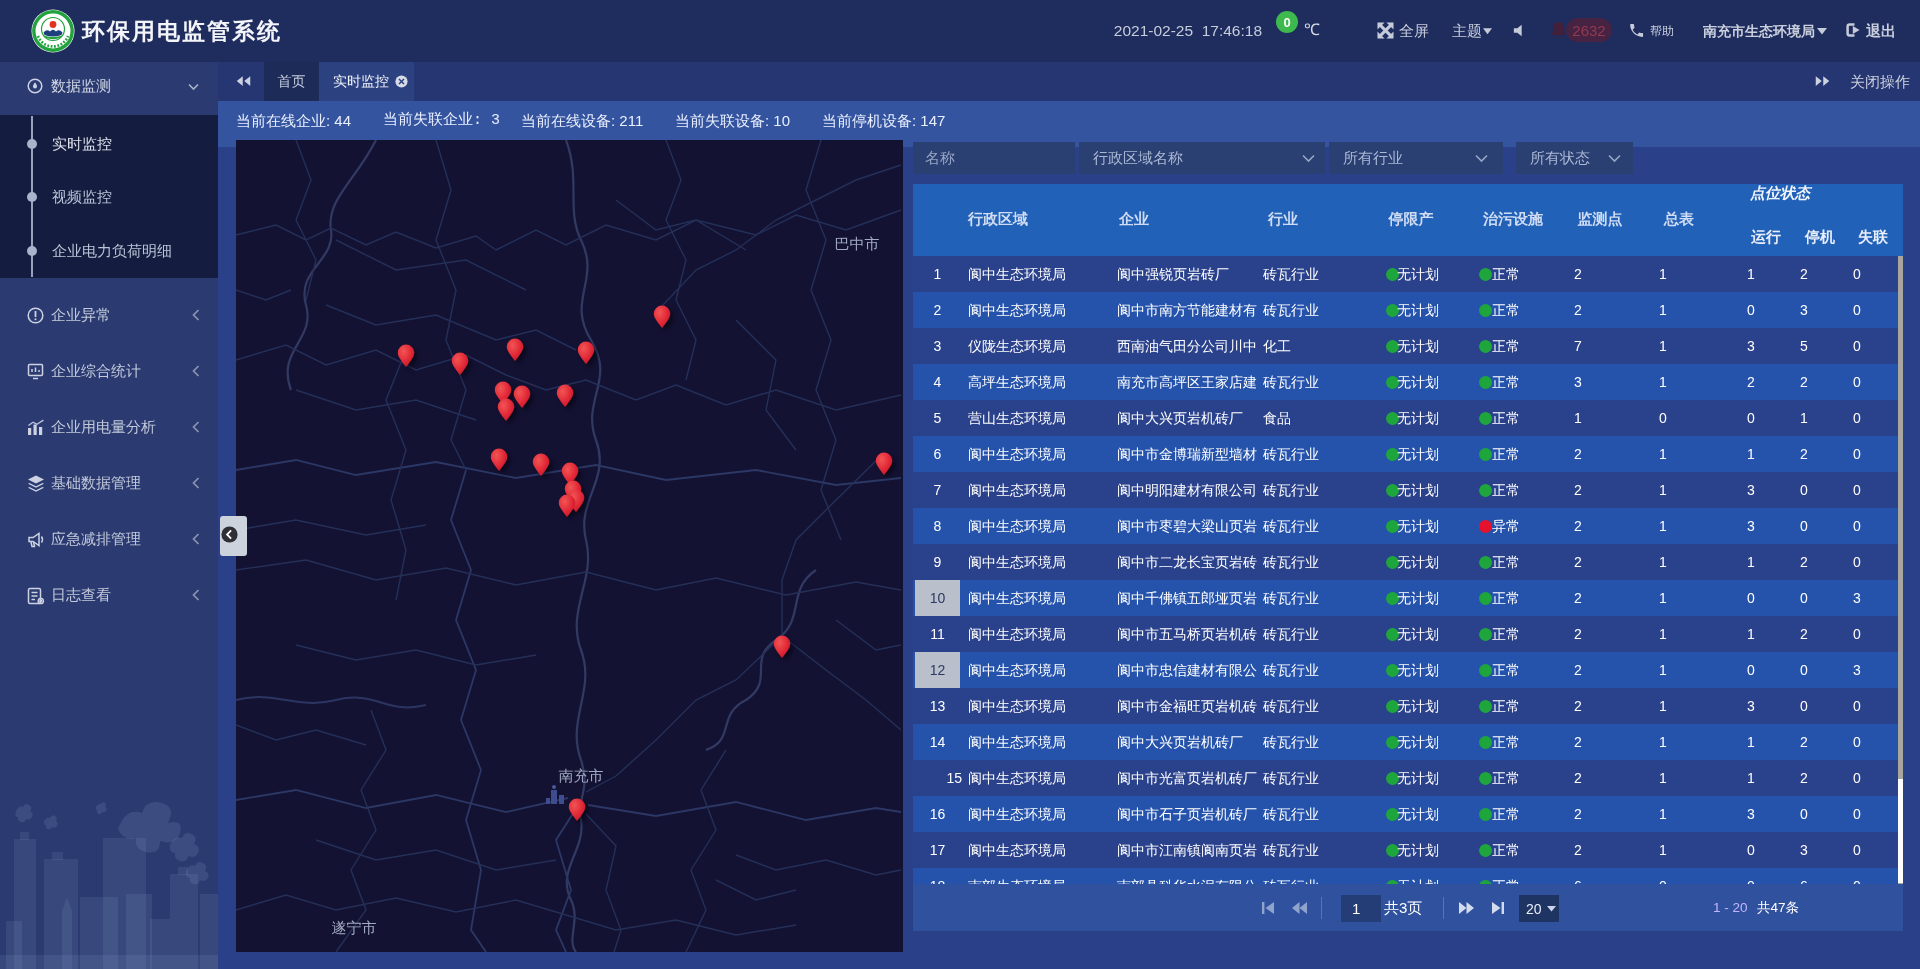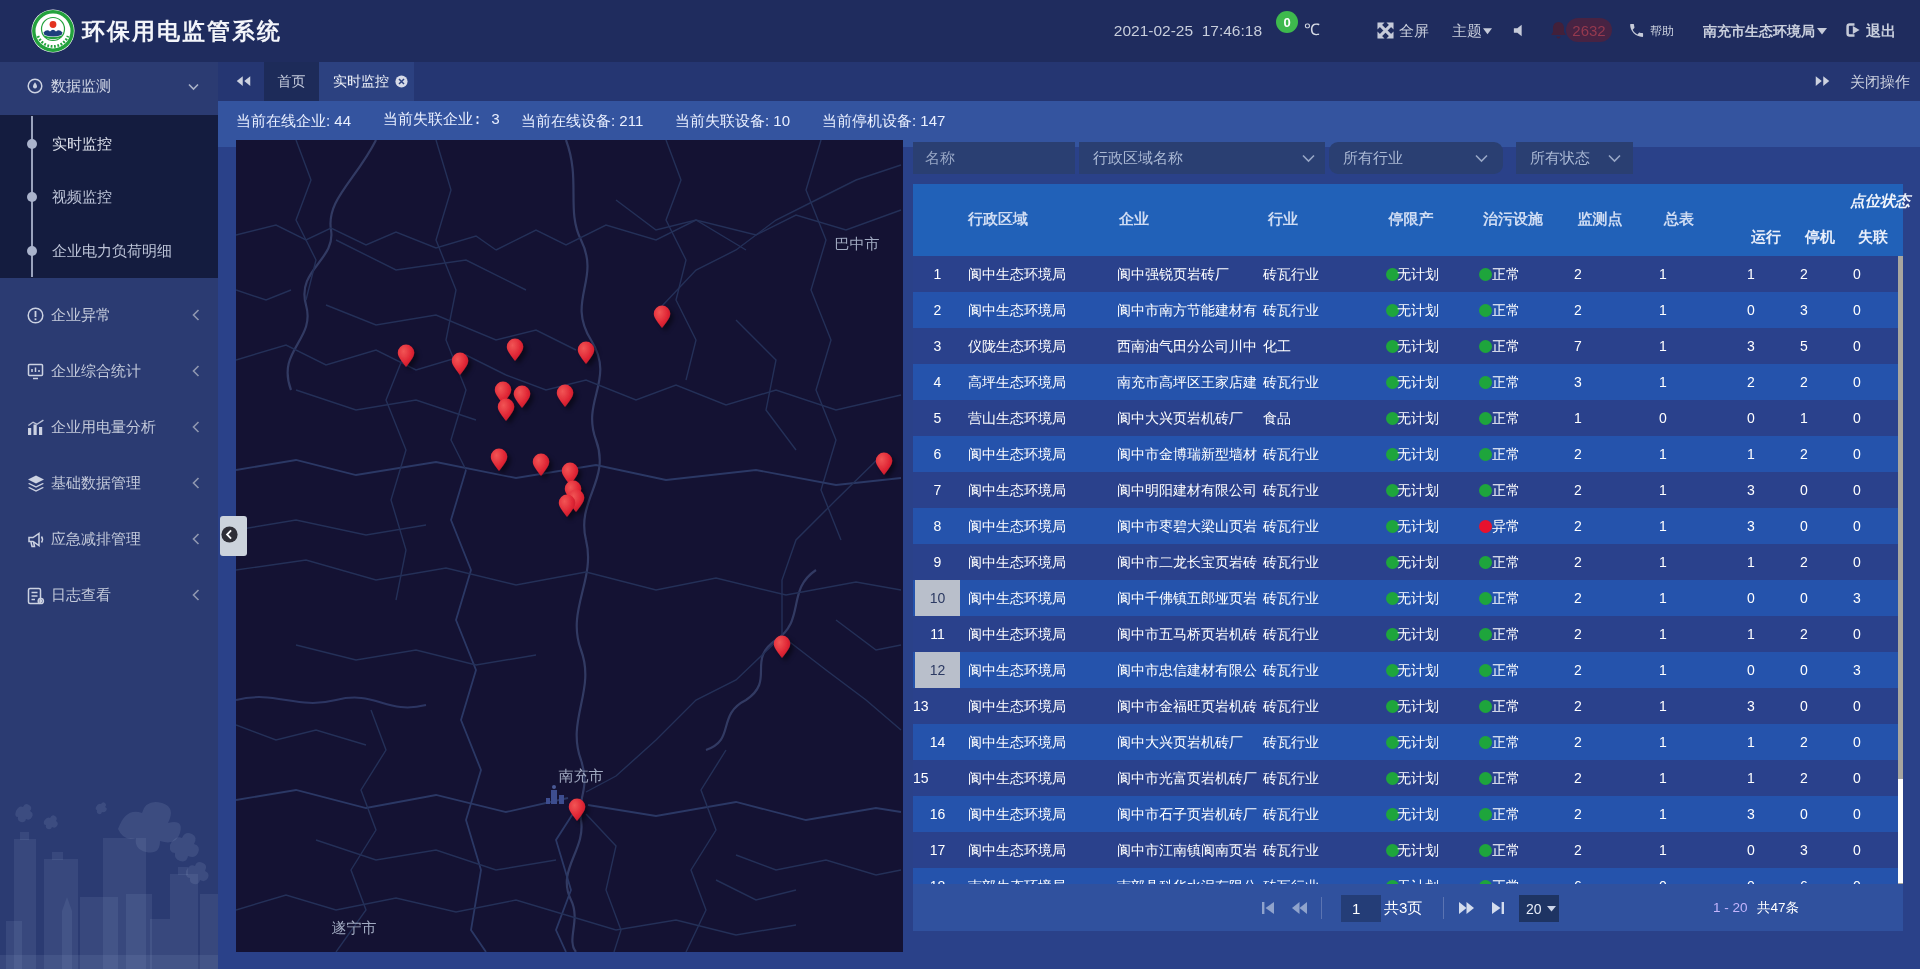--- a/index.html
+++ b/index.html
@@ -264,37 +264,37 @@
 <div class="a" style="left:220px;top:516px;width:27px;height:40px;background:#ccd3dc;border-radius:3px;"></div>
 <svg class="a" style="left:221px;top:526px;" width="17" height="17" viewBox="0 0 21 21">
     <circle cx="10.5" cy="10.5" r="10" fill="#2e2e36"></circle>
     <path d="M12.5 5.5 L7.5 10.5 L12.5 15.5" stroke="#fff" stroke-width="2.2" fill="none"></path>
   </svg>
 <div class="a cl" style="left:913px;top:142px;width:162px;height:32px;background:#2a3f72;color:#97a6c5;font-size:15px;padding-left:12px;">名称</div>
 <div class="a cl" style="left:1079px;top:142px;width:246px;height:32px;background:#2a3f72;color:#aab8d4;font-size:15px;padding-left:14px;">行政区域名称</div>
 <svg class="a" style="left:1302px;top:154px;" width="13" height="9" viewBox="0 0 13 9" fill="none" stroke="#98a7c6" stroke-width="1.6">
     <path d="M1 1.5 L6.5 7 L12 1.5"></path>
   </svg>
-<div class="a cl" style="left:1329px;top:142px;width:174px;height:32px;background:#2a3f72;color:#aab8d4;font-size:15px;padding-left:14px;border-radius:9px;">所有行业</div>
+<div class="a cl" style="left:1329px;top:142px;width:174px;height:32px;background:#2a3f72;color:#aab8d4;font-size:15px;padding-left:14px;">所有行业</div>
 <svg class="a" style="left:1475px;top:154px;" width="13" height="9" viewBox="0 0 13 9" fill="none" stroke="#98a7c6" stroke-width="1.6">
     <path d="M1 1.5 L6.5 7 L12 1.5"></path>
   </svg>
 <div class="a cl" style="left:1516px;top:142px;width:117px;height:32px;background:#2a3f72;color:#aab8d4;font-size:15px;padding-left:14px;">所有状态</div>
 <svg class="a" style="left:1608px;top:154px;" width="13" height="9" viewBox="0 0 13 9" fill="none" stroke="#98a7c6" stroke-width="1.6">
     <path d="M1 1.5 L6.5 7 L12 1.5"></path>
   </svg>
 <div class="a" style="left:913px;top:184px;width:990px;height:72px;background:#2161b8;">
 <div class="a" style="left:5px;top:26px;width:160px;text-align:center;color:#cfdcf3;font-size:15px;font-weight:bold;">行政区域</div>
 <div class="a" style="left:141px;top:26px;width:160px;text-align:center;color:#cfdcf3;font-size:15px;font-weight:bold;">企业</div>
 <div class="a" style="left:290px;top:26px;width:160px;text-align:center;color:#cfdcf3;font-size:15px;font-weight:bold;">行业</div>
 <div class="a" style="left:418px;top:26px;width:160px;text-align:center;color:#cfdcf3;font-size:15px;font-weight:bold;">停限产</div>
 <div class="a" style="left:520px;top:26px;width:160px;text-align:center;color:#cfdcf3;font-size:15px;font-weight:bold;">治污设施</div>
 <div class="a" style="left:607px;top:26px;width:160px;text-align:center;color:#cfdcf3;font-size:15px;font-weight:bold;">监测点</div>
 <div class="a" style="left:686px;top:26px;width:160px;text-align:center;color:#cfdcf3;font-size:15px;font-weight:bold;">总表</div>
-<div class="a" style="left:837px;top:8px;width:160px;text-align:right;color:#f0f4fb;font-size:15px;font-weight:bold;font-style:italic;">点位状态</div>
+<div class="a" style="left:837px;top:0;width:160px;text-align:left;color:#f0f4fb;font-size:15px;font-weight:bold;font-style:italic;">点位状态</div>
 <div class="a" style="left:803px;top:44px;width:100px;text-align:center;color:#e8eefa;font-size:15px;font-weight:bold;">运行</div>
 <div class="a" style="left:857px;top:44px;width:100px;text-align:center;color:#e8eefa;font-size:15px;font-weight:bold;">停机</div>
 <div class="a" style="left:910px;top:44px;width:100px;text-align:center;color:#e8eefa;font-size:15px;font-weight:bold;">失联</div>
 </div>
 <div class="a" style="left:913px;top:256px;width:990px;height:628px;overflow:hidden;">
 <div class="a" style="left:0;top:0px;width:985px;height:36px;background:#2a418c;color:#fff;font-size:14px;">
 <div class="a" style="left:0;top:0;width:49px;height:36px;line-height:36px;text-align:center;">1</div>
 <div class="a" style="left:55px;top:0;height:36px;line-height:36px;">阆中生态环境局</div>
 <div class="a" style="left:204px;top:0;height:36px;line-height:36px;white-space:nowrap;">阆中强锐页岩砖厂</div>
 <div class="a" style="left:350px;top:0;height:36px;line-height:36px;">砖瓦行业</div>
@@ -469,21 +469,21 @@
 <div class="a" style="left:484px;top:0;height:36px;line-height:36px;">无计划</div>
 <div class="a" style="left:566px;top:12px;width:13px;height:13px;border-radius:50%;background:#1ea53c;"></div>
 <div class="a" style="left:579px;top:0;height:36px;line-height:36px;">正常</div>
 <div class="a" style="left:645px;top:0;width:40px;height:36px;line-height:36px;text-align:center;">2</div>
 <div class="a" style="left:730px;top:0;width:40px;height:36px;line-height:36px;text-align:center;">1</div>
 <div class="a" style="left:818px;top:0;width:40px;height:36px;line-height:36px;text-align:center;">0</div>
 <div class="a" style="left:871px;top:0;width:40px;height:36px;line-height:36px;text-align:center;">0</div>
 <div class="a" style="left:924px;top:0;width:40px;height:36px;line-height:36px;text-align:center;">3</div>
 </div>
 <div class="a" style="left:0;top:432px;width:985px;height:36px;background:#2a418c;color:#fff;font-size:14px;">
-<div class="a" style="left:0;top:0;width:49px;height:36px;line-height:36px;text-align:left;">13</div>
+<div class="a" style="left:0;top:0;width:49px;height:36px;line-height:36px;text-align:center;">13</div>
 <div class="a" style="left:55px;top:0;height:36px;line-height:36px;">阆中生态环境局</div>
 <div class="a" style="left:204px;top:0;height:36px;line-height:36px;white-space:nowrap;">阆中市金福旺页岩机砖</div>
 <div class="a" style="left:350px;top:0;height:36px;line-height:36px;">砖瓦行业</div>
 <div class="a" style="left:473px;top:12px;width:13px;height:13px;border-radius:50%;background:#1ea53c;"></div>
 <div class="a" style="left:484px;top:0;height:36px;line-height:36px;">无计划</div>
 <div class="a" style="left:566px;top:12px;width:13px;height:13px;border-radius:50%;background:#1ea53c;"></div>
 <div class="a" style="left:579px;top:0;height:36px;line-height:36px;">正常</div>
 <div class="a" style="left:645px;top:0;width:40px;height:36px;line-height:36px;text-align:center;">2</div>
 <div class="a" style="left:730px;top:0;width:40px;height:36px;line-height:36px;text-align:center;">1</div>
 <div class="a" style="left:818px;top:0;width:40px;height:36px;line-height:36px;text-align:center;">3</div>
@@ -499,21 +499,21 @@
 <div class="a" style="left:484px;top:0;height:36px;line-height:36px;">无计划</div>
 <div class="a" style="left:566px;top:12px;width:13px;height:13px;border-radius:50%;background:#1ea53c;"></div>
 <div class="a" style="left:579px;top:0;height:36px;line-height:36px;">正常</div>
 <div class="a" style="left:645px;top:0;width:40px;height:36px;line-height:36px;text-align:center;">2</div>
 <div class="a" style="left:730px;top:0;width:40px;height:36px;line-height:36px;text-align:center;">1</div>
 <div class="a" style="left:818px;top:0;width:40px;height:36px;line-height:36px;text-align:center;">1</div>
 <div class="a" style="left:871px;top:0;width:40px;height:36px;line-height:36px;text-align:center;">2</div>
 <div class="a" style="left:924px;top:0;width:40px;height:36px;line-height:36px;text-align:center;">0</div>
 </div>
 <div class="a" style="left:0;top:504px;width:985px;height:36px;background:#2a418c;color:#fff;font-size:14px;">
-<div class="a" style="left:0;top:0;width:49px;height:36px;line-height:36px;text-align:left;">15</div>
+<div class="a" style="left:0;top:0;width:49px;height:36px;line-height:36px;text-align:right;">15</div>
 <div class="a" style="left:55px;top:0;height:36px;line-height:36px;">阆中生态环境局</div>
 <div class="a" style="left:204px;top:0;height:36px;line-height:36px;white-space:nowrap;">阆中市光富页岩机砖厂</div>
 <div class="a" style="left:350px;top:0;height:36px;line-height:36px;">砖瓦行业</div>
 <div class="a" style="left:473px;top:12px;width:13px;height:13px;border-radius:50%;background:#1ea53c;"></div>
 <div class="a" style="left:484px;top:0;height:36px;line-height:36px;">无计划</div>
 <div class="a" style="left:566px;top:12px;width:13px;height:13px;border-radius:50%;background:#1ea53c;"></div>
 <div class="a" style="left:579px;top:0;height:36px;line-height:36px;">正常</div>
 <div class="a" style="left:645px;top:0;width:40px;height:36px;line-height:36px;text-align:center;">2</div>
 <div class="a" style="left:730px;top:0;width:40px;height:36px;line-height:36px;text-align:center;">1</div>
 <div class="a" style="left:818px;top:0;width:40px;height:36px;line-height:36px;text-align:center;">1</div>

